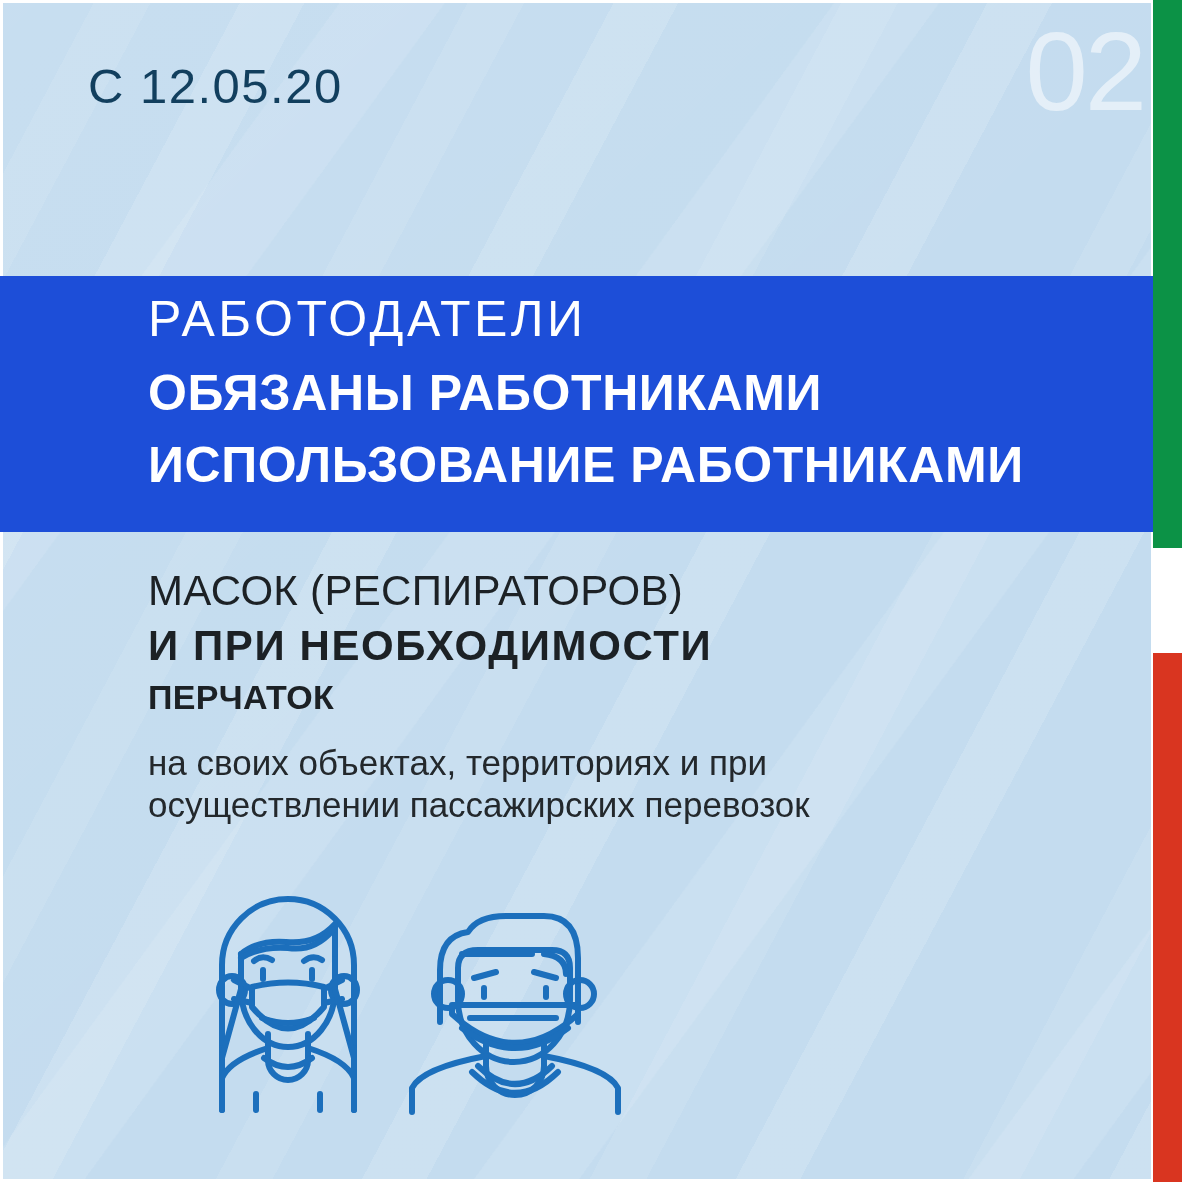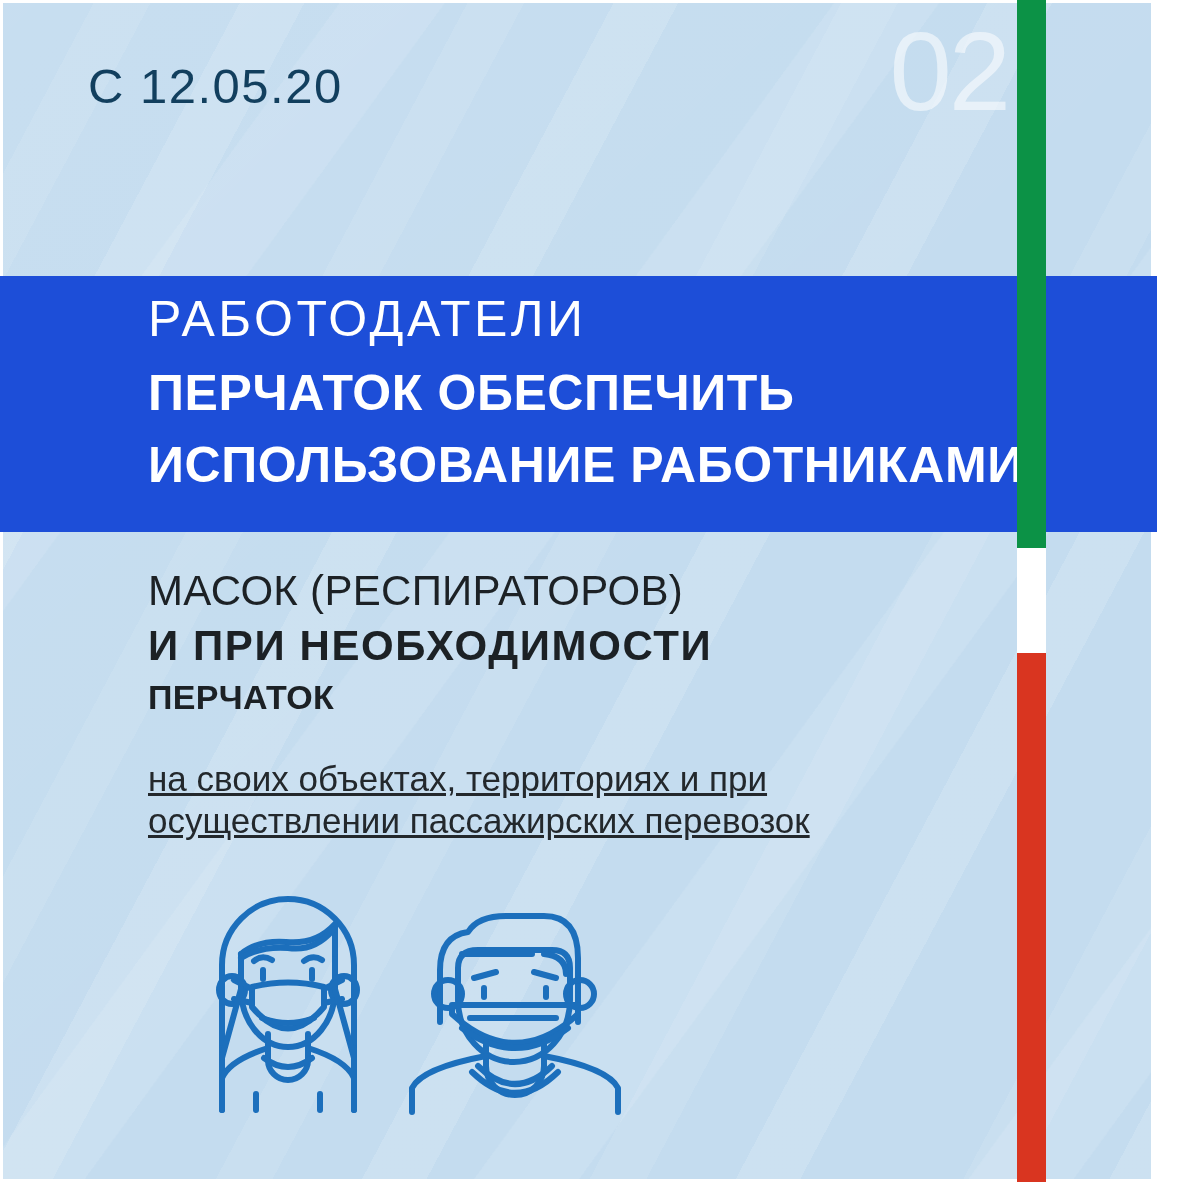--- a/index.html
+++ b/index.html
@@ -6,21 +6,21 @@
 
   html, body {
     width:1182px; height:1182px;
     font-family:"Liberation Sans", sans-serif;
     background:#ffffff;
     overflow:hidden;
   }
 
   #poster {
     position:relative;
-    width:1046px; height:1182px;
+    width:1182px; height:1182px;
     background:#ffffff;
   }
 
   
   .canvas {
     position:absolute;
     left:3px; top:3px;
     width:1148px; height:1176px;
     background:#c4dcef;
     overflow:hidden;
@@ -142,23 +142,22 @@
     margin-top:13px;
   }
   .copy-bold-2 {
     font-size:34px; font-weight:bold; letter-spacing:0.3px;
     color:#1c2125; white-space:nowrap; line-height:1.0;
     margin-top:13px;
   }
   .copy-note {
     font-size:35px; font-weight:400; letter-spacing:0px;
     color:#23282c; line-height:1.20;
-    margin-top:44px;
+    margin-top:28px;
     white-space:pre-line;
-    text-decoration:underline;
   }
 
   
   .figures {
     position:absolute;
     left:200px; top:862px;
     width:430px; height:280px;
     z-index:4;
   }
   .figures svg { display:block; width:430px; height:280px; }
@@ -174,21 +173,21 @@
     <div class="stripe-green"></div>
     <div class="stripe-white"></div>
     <div class="stripe-red"></div>
   </div>
 
   <div class="date-label">С 12.05.20</div>
   <div class="step-number">02</div>
 
   <div class="band">
     <div class="band-line-1">РАБОТОДАТЕЛИ</div>
-    <div class="band-line-2">ПЕРЧАТОК ОБЕСПЕЧИТЬ</div>
+    <div class="band-line-2">ОБЯЗАНЫ РАБОТНИКАМИ</div>
     <div class="band-line-3">ИСПОЛЬЗОВАНИЕ РАБОТНИКАМИ</div>
   </div>
 
   <div class="body-copy">
     <div class="copy-bold-1">МАСОК (РЕСПИРАТОРОВ)</div>
     <div class="copy-light">И ПРИ НЕОБХОДИМОСТИ</div>
     <div class="copy-bold-2">ПЕРЧАТОК</div>
     <div class="copy-note">на своих объектах, территориях и при
 осуществлении пассажирских перевозок</div>
   </div>

